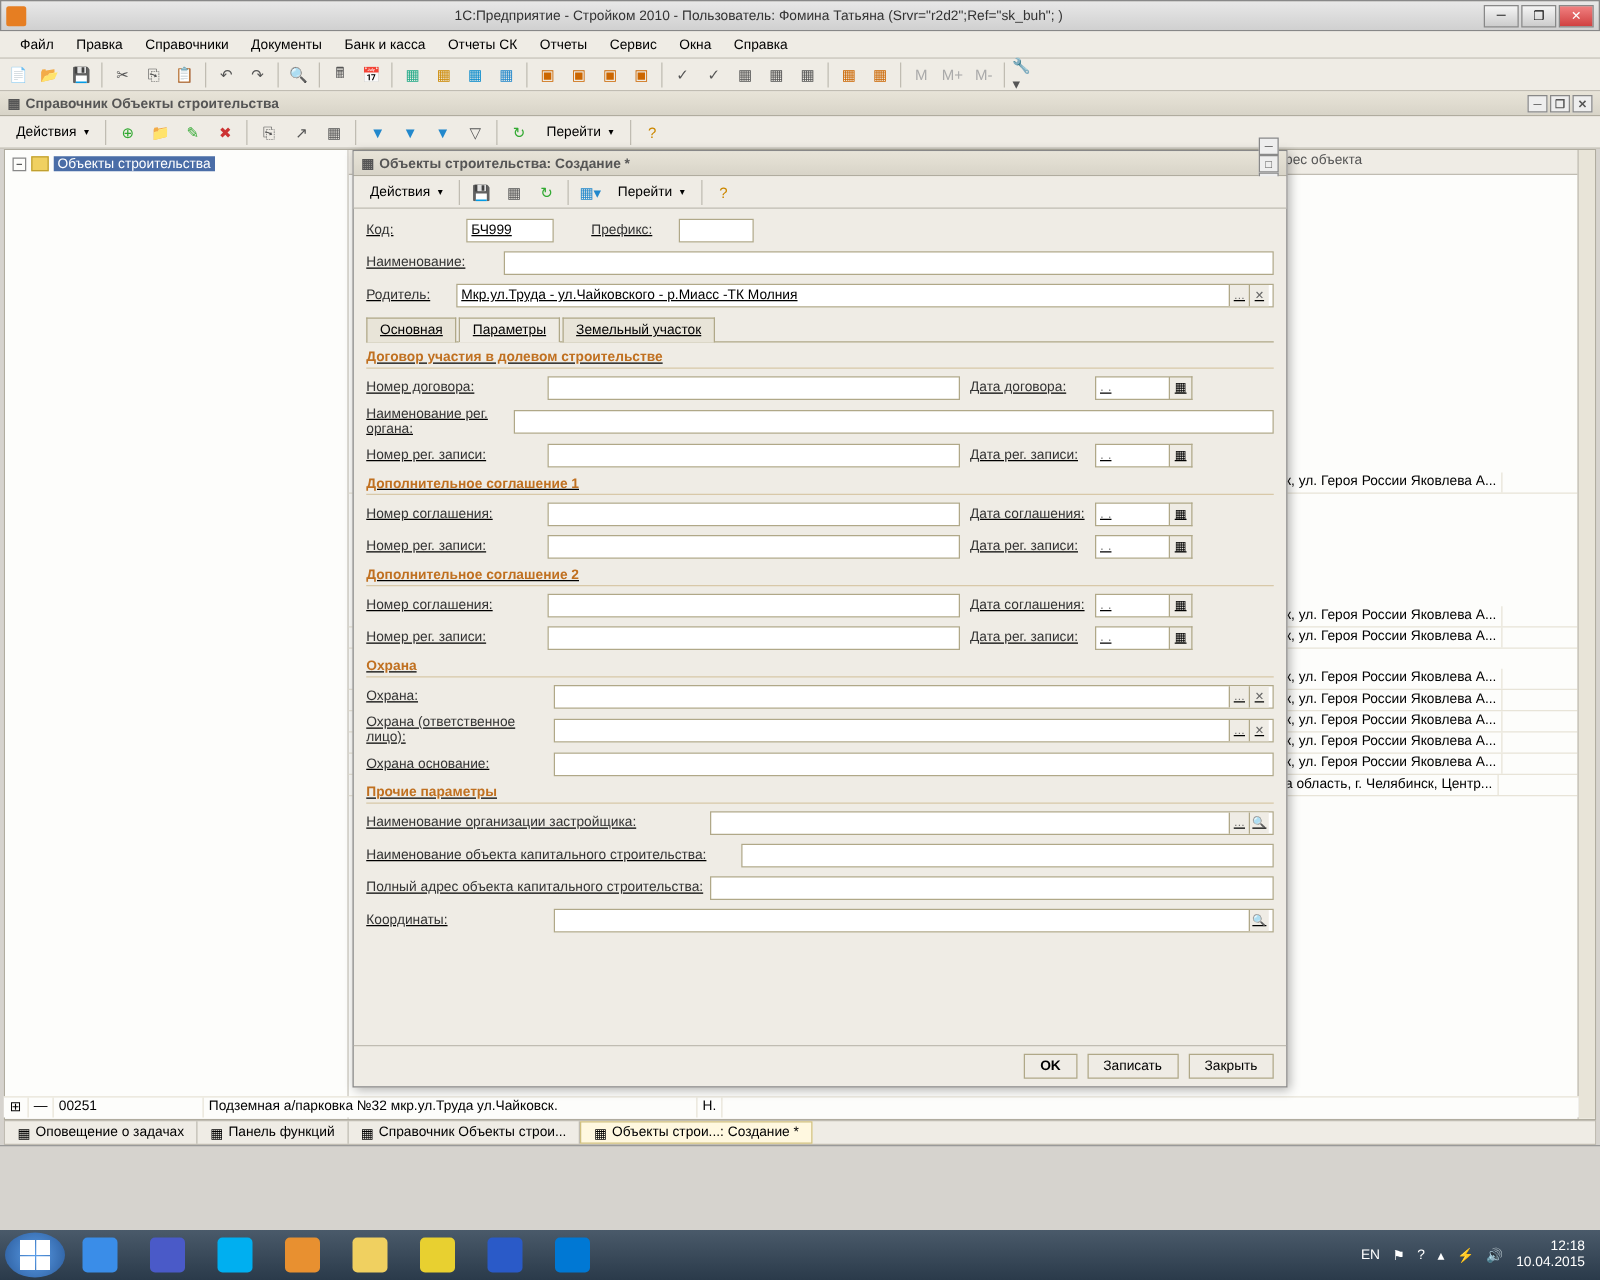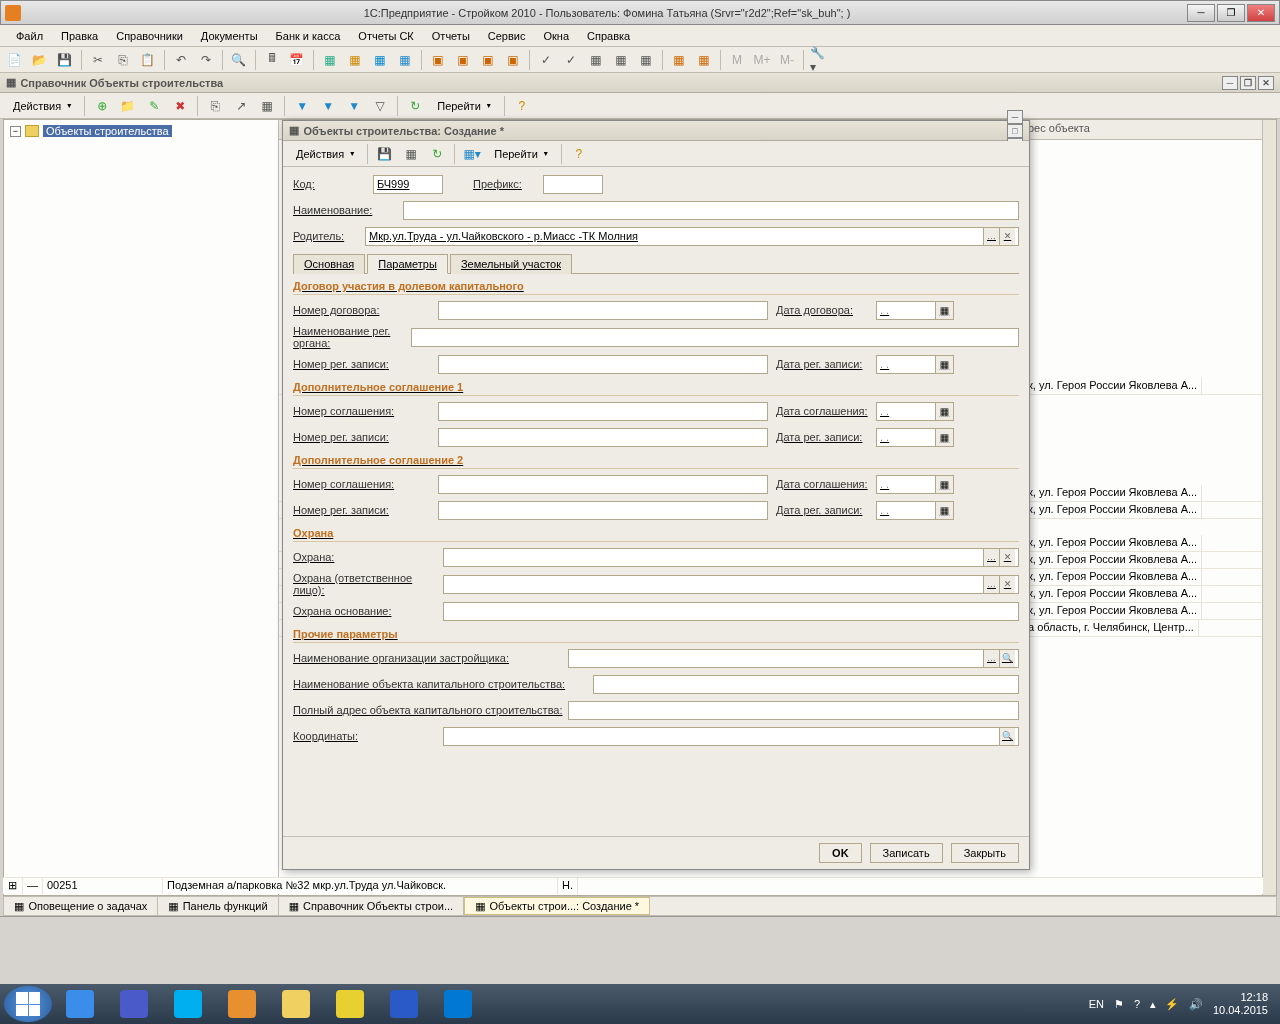--- a/index.html
+++ b/index.html
@@ -288,21 +288,21 @@
             <div class="sel-btn">✕</div>
           </div>
       </div>
     </div>
     <div class="tabs">
       <div class="tab">Основная</div>
       <div class="tab active">Параметры</div>
       <div class="tab">Земельный участок</div>
     </div>
 
-    <div class="section-title">Договор участия в долевом капитального</div>
+    <div class="section-title">Договор участия в долевом строительстве</div>
     <div class="form-row">
       <div class="form-label" style="width:145px">Номер договора:</div>
       <input class="form-input" style="width: 330px;">
       <div class="form-label" style="width:100px;margin-left:8px">Дата договора:</div>
       <div class="date-input">.  .</div>
       <div class="date-btn">▦</div>
     </div>
     <div class="form-row">
       <div class="form-label" style="width:118px">Наименование рег. органа:</div>
       <input class="form-input" style="flex: 1 1 0%;">

